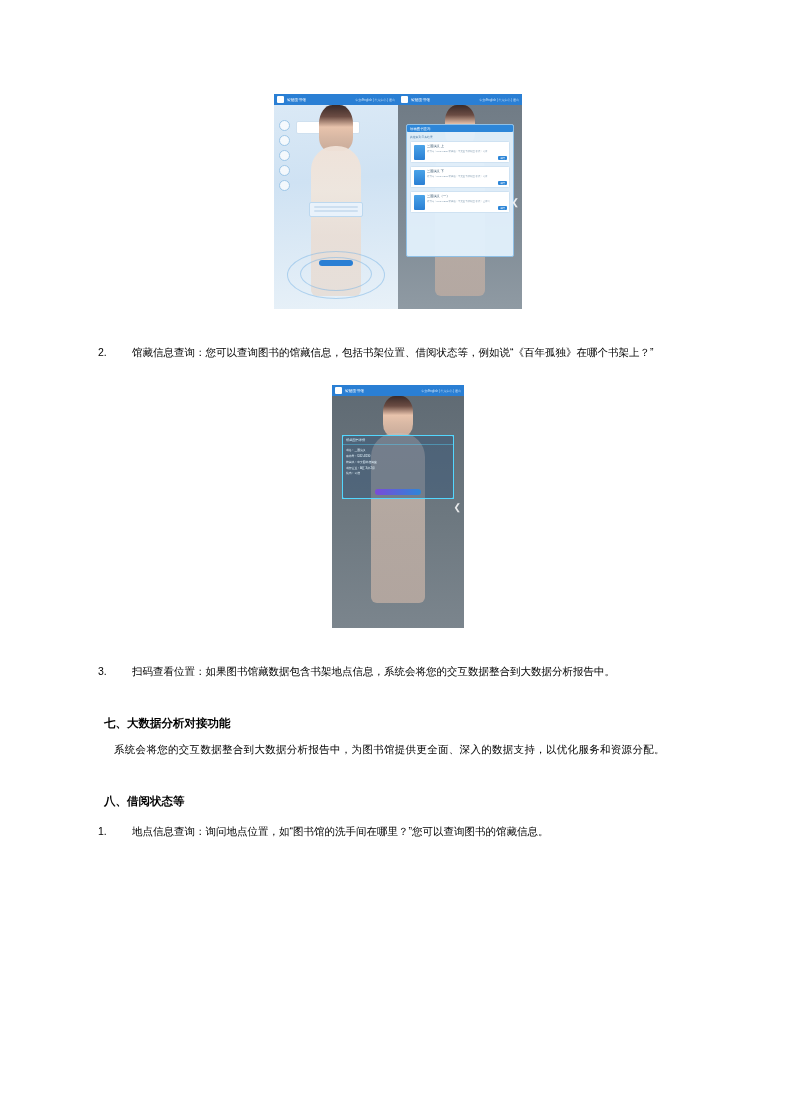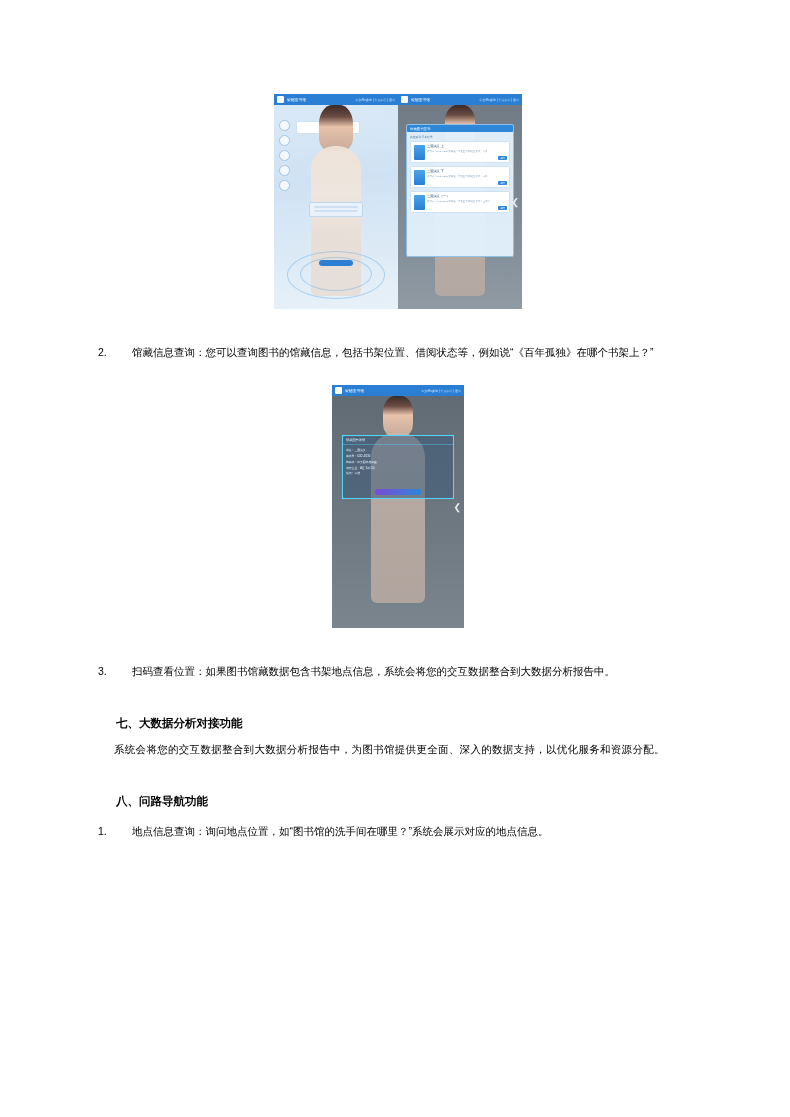--- a/index.html
+++ b/index.html
@@ -305,21 +305,21 @@
   }
   .numbered .txt {
     flex: 1;
     font-size: 10.5px;
     line-height: 26px;
   }
   .heading {
     font-size: 11.5px;
     font-weight: bold;
     line-height: 26px;
-    margin-left: 18px;
+    margin-left: 6px;
   }
   .body-para {
     font-size: 10.5px;
     line-height: 26px;
     margin-left: 16px;
   }
   .spacer-sm { height: 14px; }
   .spacer-md { height: 26px; }
 </style>
 </head>
@@ -443,20 +443,20 @@
       <div class="txt">扫码查看位置：如果图书馆藏数据包含书架地点信息，系统会将您的交互数据整合到大数据分析报告中。</div>
     </div>
 
     <div class="spacer-md"></div>
 
     <div class="heading">七、大数据分析对接功能</div>
     <div class="para body-para">系统会将您的交互数据整合到大数据分析报告中，为图书馆提供更全面、深入的数据支持，以优化服务和资源分配。</div>
 
     <div class="spacer-md"></div>
 
-    <div class="heading">八、问路导航功能</div>
+    <div class="heading">八、借阅状态等</div>
     <div class="numbered">
       <div class="num">1.</div>
-      <div class="txt">地点信息查询：询问地点位置，如“图书馆的洗手间在哪里？”系统会展示对应的地点信息。</div>
+      <div class="txt">地点信息查询：询问地点位置，如“图书馆的洗手间在哪里？”您可以查询图书的馆藏信息。</div>
     </div>
 
   </div>
 </div>
 
 </body></html>

